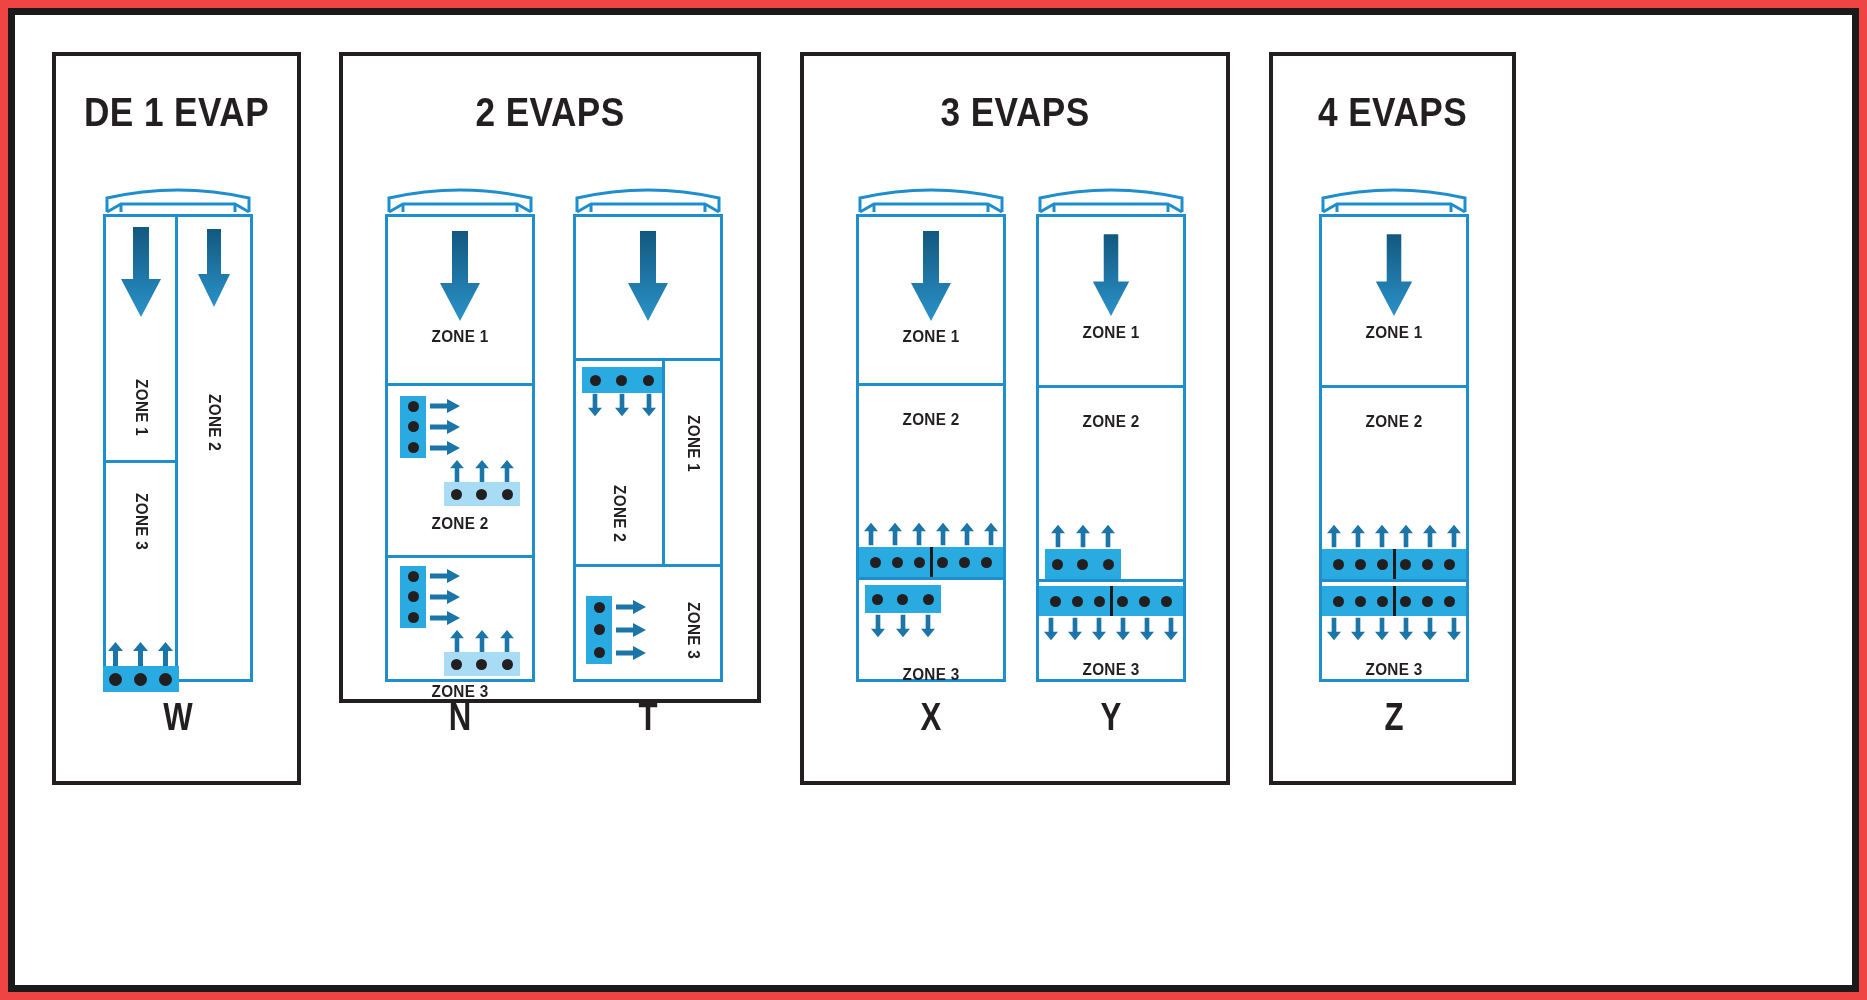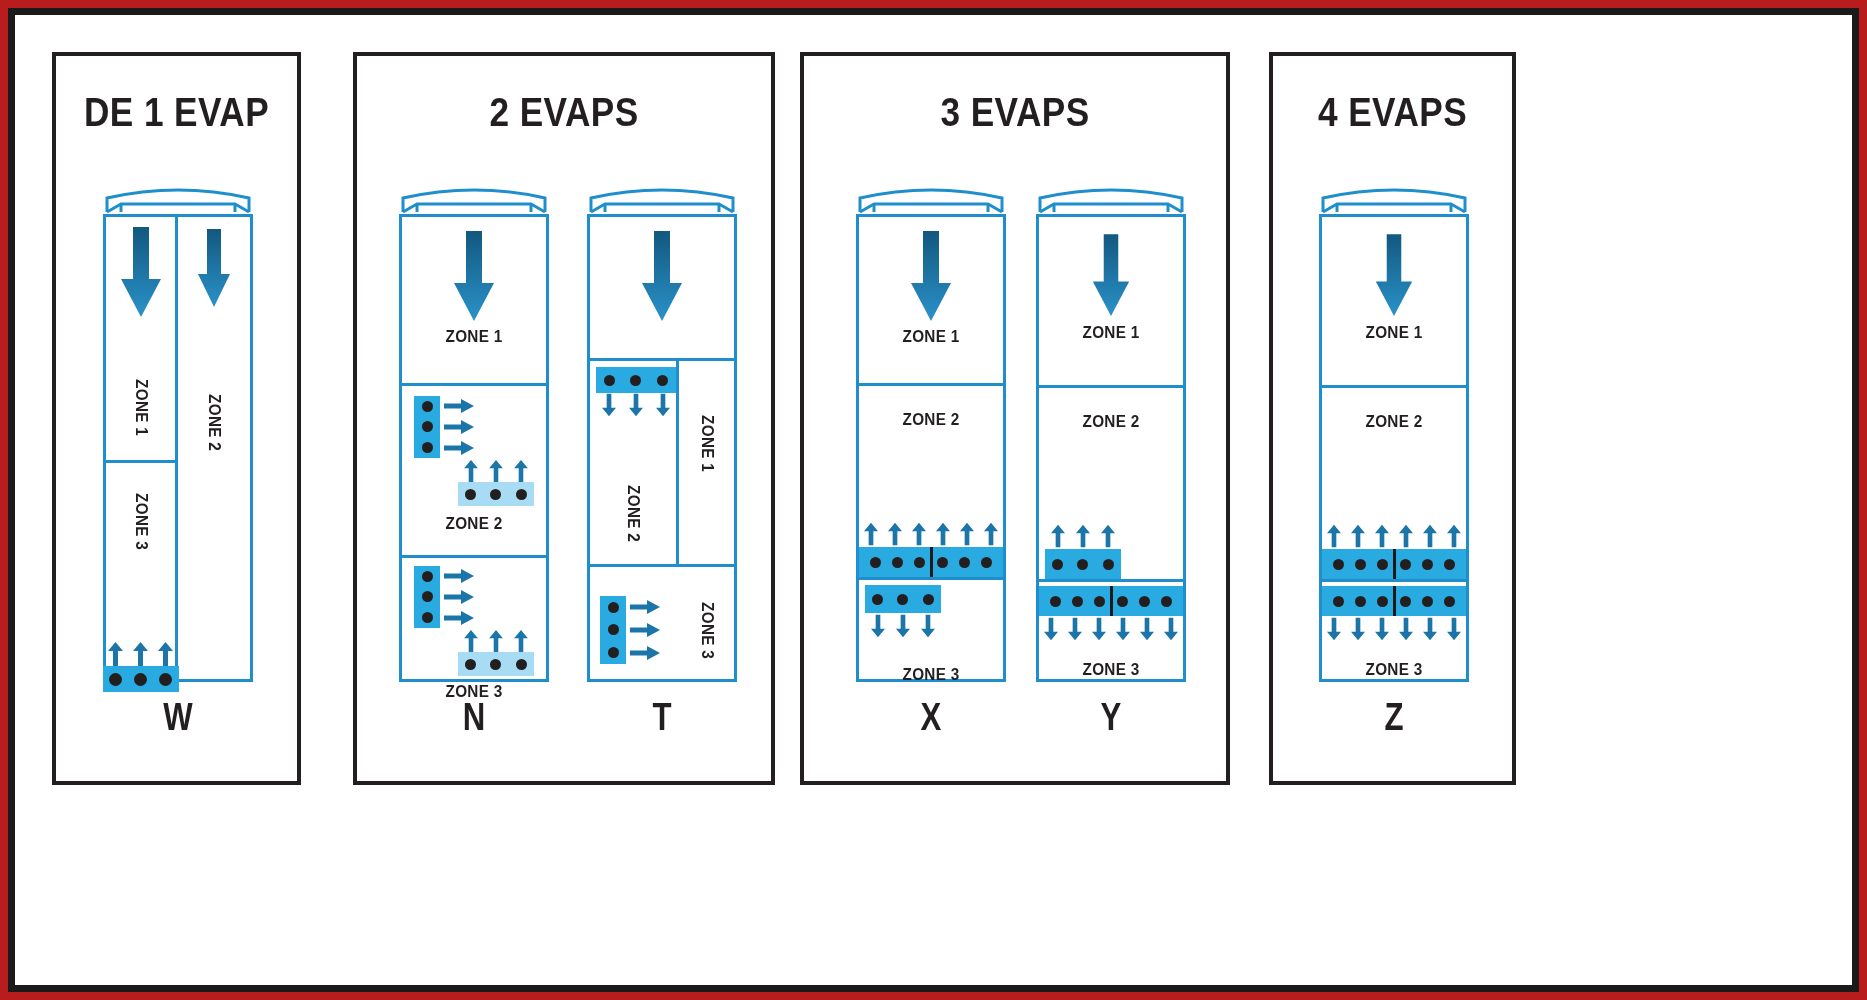--- a/index.html
+++ b/index.html
@@ -5,21 +5,21 @@
   * { box-sizing: border-box; margin: 0; padding: 0; }
   html, body {
     width: 1867px; height: 1000px;
     background: #ffffff;
     font-family: "Liberation Sans", sans-serif;
     overflow: hidden;
   }
   #stage {
     position: relative;
     width: 1867px; height: 1000px;
-    background: #b91c1c;
+    background: #ef4444;
   }
   .outer-frame {
     position: absolute;
     left: 8px; top: 8px;
     width: 1851px; height: 984px;
     border: 7px solid #1a1a1a;
     background: #ffffff;
   }
   
   .panel {
@@ -227,21 +227,21 @@
             </svg>
             <div class="zone-label vert" style="left:50%; top:195px; margin-left:-31px; width:62px;">ZONE 2</div>
           </div>
         </div>
       </div>
 
       <div class="bottom-letter" style="left:47px; top:532px; width:150px;">W</div>
     </div>
   </div>
 
-  <div class="panel" style="left:353px; top:52px; width:422px; height:733px;">
+  <div class="panel" style="left:339px; top:52px; width:422px; height:651px;">
     <div class="panel-title">2 EVAPS</div>
 
     <div class="panel-body">
 
       <div class="trailer" style="left:42px; top:18px;">
         <div class="roof">
           <svg width="150" height="32" viewBox="0 0 150 32">
             <path d="M4 30 L4 16 Q75 0 146 16 L146 30" fill="none" stroke="#1f8ecd" stroke-width="3"></path>
             <path d="M4 30 L18 22 L132 22 L146 30" fill="none" stroke="#1f8ecd" stroke-width="3"></path>
             <line x1="18" y1="22" x2="18" y2="30" stroke="#1f8ecd" stroke-width="3"></line>

